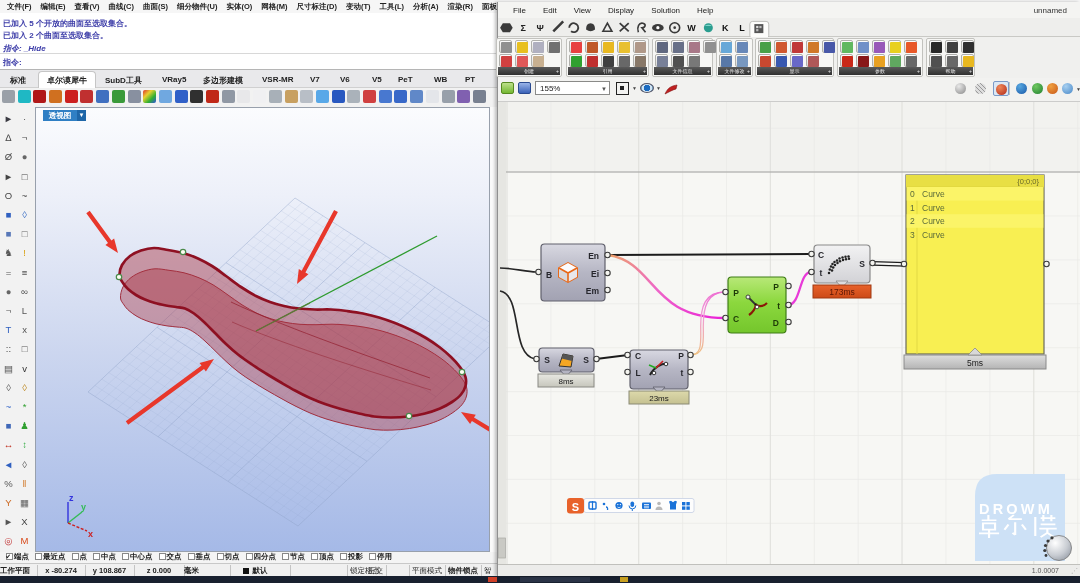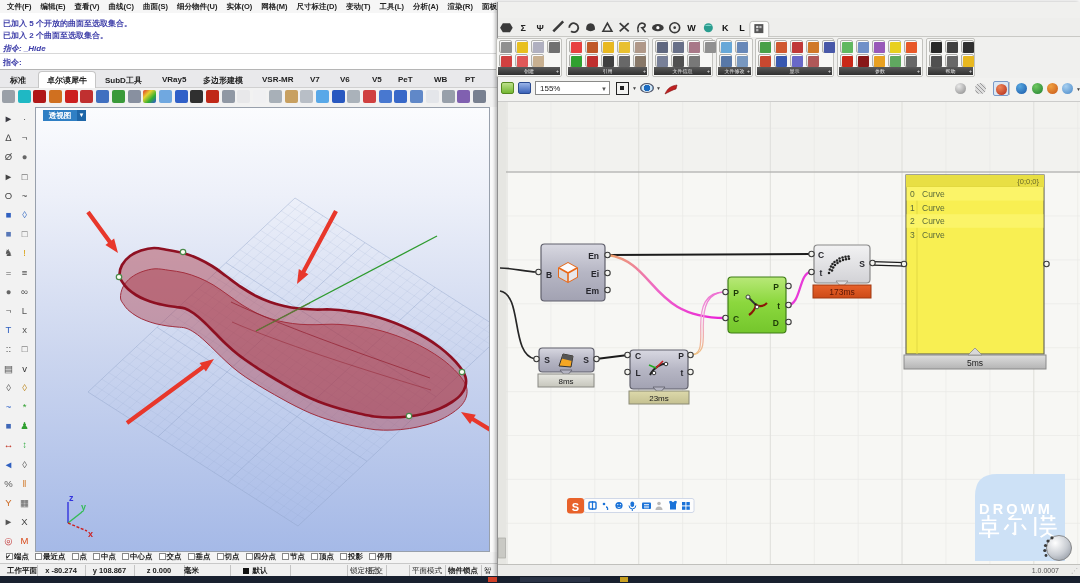--- a/index.html
+++ b/index.html
@@ -239,21 +239,21 @@
         <text x="34" y="394" font-size="9" font-weight="bold" fill="#3333dd">z</text>
         <text x="46" y="403" font-size="9" font-weight="bold" fill="#33bb55">y</text>
         <text x="53" y="430" font-size="9" font-weight="bold" fill="#cc2222">x</text>
       </svg>
       <div id="vptab">透视图</div>
       <div id="vptab2">▼</div>
     </div>
     <div class="abs" id="rsnap"><span class="cb"></span><span style="display:inline-block;width:4px;height:2px;border-left:1.5px solid #222;border-bottom:1.5px solid #222;transform:rotate(-50deg);position:relative;left:-7px;top:-2px;margin-right:-4px;"></span><span style="margin-left:1px;">端点</span><span class="cb"></span><span style="margin-left:1px;">最近点</span><span class="cb"></span><span style="margin-left:1px;">点</span><span class="cb"></span><span style="margin-left:1px;">中点</span><span class="cb"></span><span style="margin-left:1px;">中心点</span><span class="cb"></span><span style="margin-left:1px;">交点</span><span class="cb"></span><span style="margin-left:1px;">垂点</span><span class="cb"></span><span style="margin-left:1px;">切点</span><span class="cb"></span><span style="margin-left:1px;">四分点</span><span class="cb"></span><span style="margin-left:1px;">节点</span><span class="cb"></span><span style="margin-left:1px;">顶点</span><span class="cb"></span><span style="margin-left:1px;">投影</span><span class="cb"></span><span style="margin-left:1px;">停用</span></div>
     <div class="abs" id="rstat">
       <div style="position:absolute;left:243px;top:4px;width:6px;height:6px;background:#111;"></div>
-      <span style="left:0px;width:37px;text-align:right;">工作平面</span>
+      <span style="left:0px;width:37px;text-align:left;">工作平面</span>
       <div class="sdiv" style="left:37px;"></div>
       <span style="left:37px;width:48px;text-align:center;">x -80.274</span>
       <div class="sdiv" style="left:85px;"></div>
       <span style="left:85px;width:49px;text-align:center;">y 108.867</span>
       <div class="sdiv" style="left:134px;"></div>
       <span style="left:134px;width:50px;text-align:center;">z 0.000</span>
       <div class="sdiv" style="left:184px;"></div>
       <span style="left:184px;width:46px;text-align:left;">毫米</span>
       <div class="sdiv" style="left:230px;"></div>
       <span style="left:230px;width:60px;text-align:center;">默认</span>
@@ -268,20 +268,21 @@
       <div class="sdiv" style="left:445px;"></div>
       <span style="left:484px;font-weight:normal;">智慧轨迹</span>
       <div class="sdiv" style="left:481px;"></div>
     </div>
     <div class="abs" id="taskbar">
       <div style="position:absolute;left:488px;top:1px;width:9px;height:5px;background:#d04028;"></div>
       <div style="position:absolute;left:520px;top:1px;width:70px;height:5px;background:#2a3346;"></div>
       <div style="position:absolute;left:620px;top:1px;width:8px;height:5px;background:#c8a020;"></div>
     </div>
     <div class="abs" id="gh">
+      <div class="abs" id="ghmenu" style="padding-left:15px;"><span>File</span><span>Edit</span><span>View</span><span>Display</span><span>Solution</span><span>Help</span><span style="position:absolute;right:14px;margin:0;color:#333;">unnamed</span></div>
       <div class="abs" id="ghtabs">
         <svg width="583" height="19" style="position:absolute;left:0;top:2px;">
           <g transform="translate(1.2,1.4) scale(0.9)">
             <rect x="278.49999999999994" y="0" width="21" height="19" rx="3" fill="#fdfdfb" stroke="#b8b8b4" stroke-width="1"></rect>
             <rect x="283.49999999999994" y="3" width="10" height="10" fill="#555"></rect>
             <rect x="285.49999999999994" y="5" width="2.5" height="2.5" fill="#ddd"></rect>
             <rect x="288.99999999999994" y="5" width="2.5" height="2.5" fill="#bbb"></rect>
             <rect x="285.49999999999994" y="8.5" width="2.5" height="2.5" fill="#bbb"></rect>
             <path d="M 4,0 L 12,0 L 15,5 L 12,10 L 4,10 L 1,5 Z" transform="translate(0,2)" fill="#3a3a3a"></path>
             <text x="26.7" y="11" font-size="10" font-weight="bold" fill="#222" text-anchor="middle">Σ</text>

